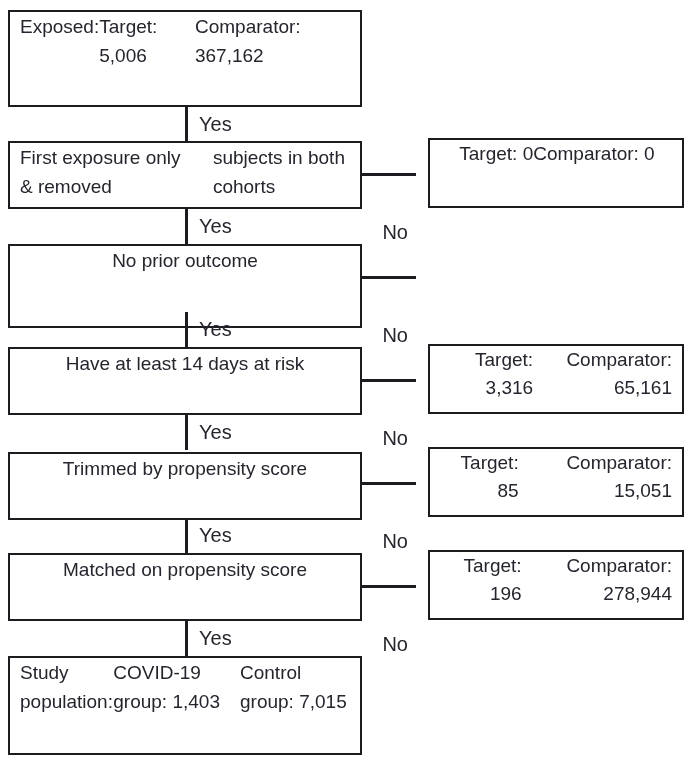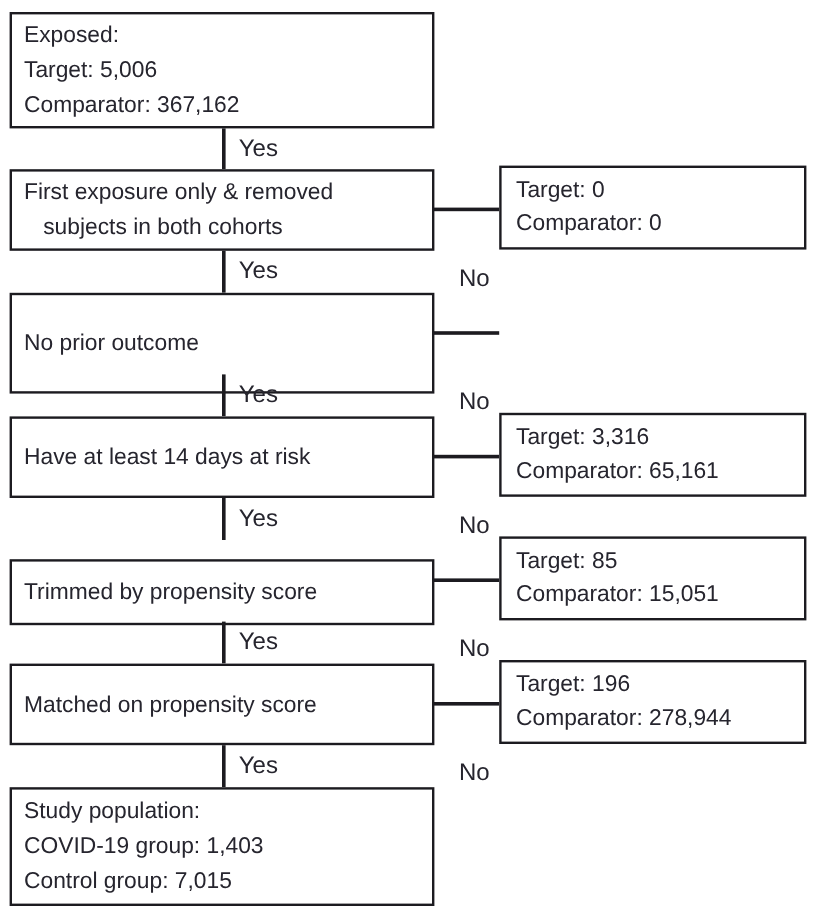--- a/index.html
+++ b/index.html
@@ -11,27 +11,26 @@
     font-family: "Liberation Sans", sans-serif;
     color: #26252e;
     font-size: 19px;
   }
   .box {
     position: absolute;
     box-sizing: border-box;
     border: 2px solid #1c1b20;
     background: #ffffff;
     display: flex;
-    flex-direction: column;
     justify-content: center;
     padding: 0 10px;
     line-height: 29px;
   }
   .main { left: 8px;   width: 354px; }
-  .side { left: 416px; width: 256px; line-height: 28px; padding-left: 12px; }
+  .side { left: 428px; width: 256px; line-height: 28px; padding-left: 12px; text-align: right; }
   .indent { padding-left: 16px; }
   .vline {
     position: absolute;
     left: 185px;
     width: 3px;
     background: #1c1b20;
   }
   .hline {
     position: absolute;
     left: 360px;
@@ -98,21 +97,21 @@
   <div class="hline" style="top:379px"></div>
   <div class="no" style="top:387px">No</div>
   <div class="box side" style="top:344px;height:70px">
     <div>Target: 3,316</div>
     <div>Comparator: 65,161</div>
   </div>
 
   <div class="vline" style="top:415px;height:35px"></div>
   <div class="yes" style="top:418px">Yes</div>
 
-  <div class="box main" style="top:466px;height:55px">
+  <div class="box main" style="top:452px;height:68px">
     <div>Trimmed by propensity score</div>
   </div>
   <div class="hline" style="top:482px"></div>
   <div class="no" style="top:490px">No</div>
   <div class="box side" style="top:447px;height:70px">
     <div>Target: 85</div>
     <div>Comparator: 15,051</div>
   </div>
 
   <div class="vline" style="top:518px;height:35px"></div>

